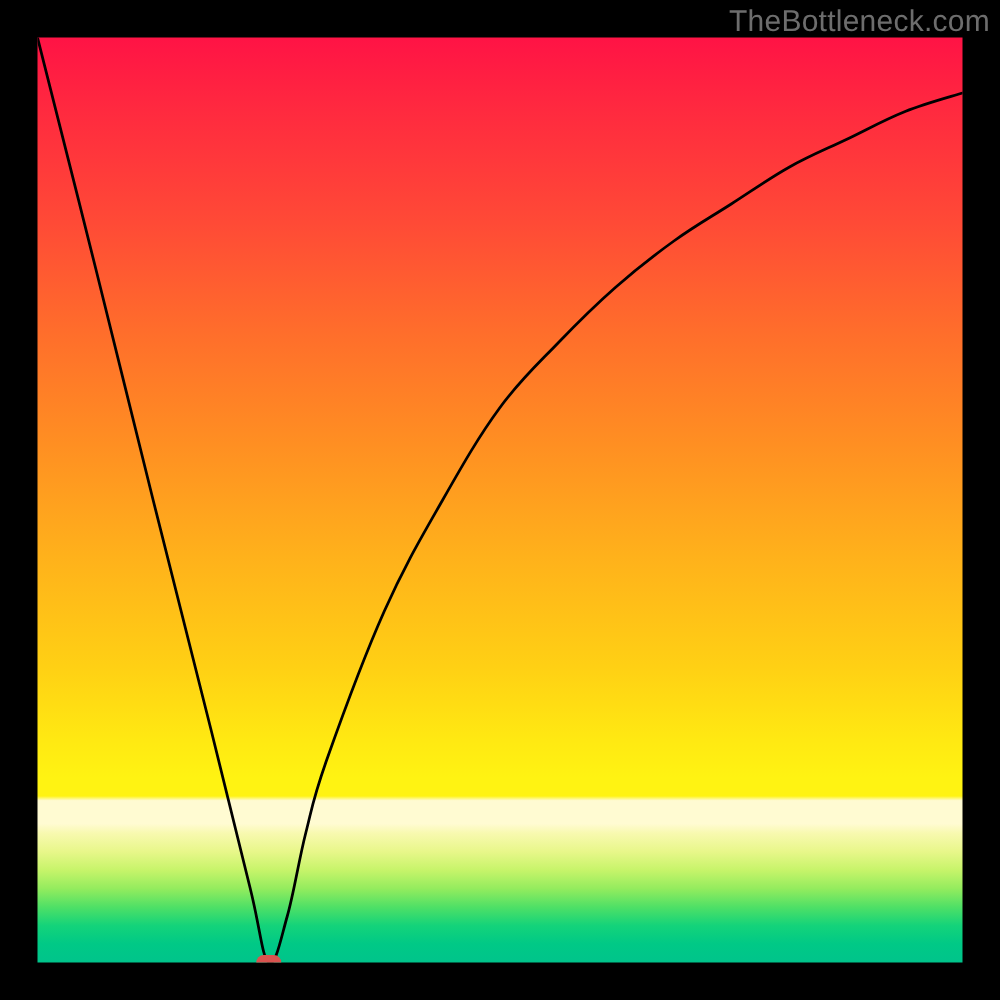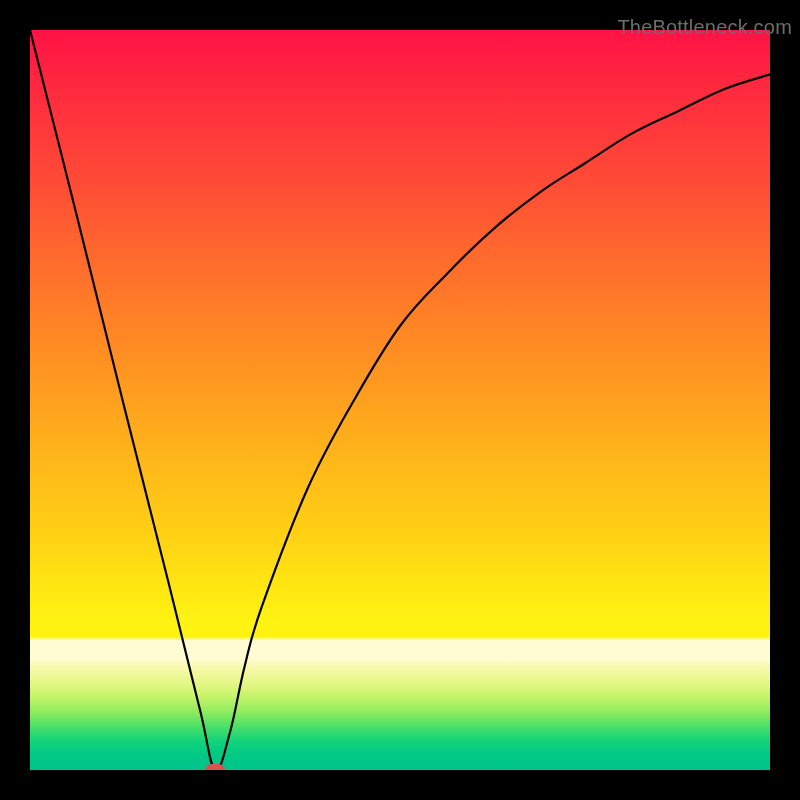--- a/index.html
+++ b/index.html
@@ -49,24 +49,24 @@
   }
   .plot-svg {
     position: absolute;
     left: 0;
     top: 0;
     width: 740px;
     height: 740px;
   }
   .attribution {
     position: absolute;
-    top: 16px;
+    top: 4px;
     right: 8px;
     color: #6d6d6d;
-    font-size: 20px;
+    font-size: 24px;
     letter-spacing: 0.2px;
     font-weight: 400;
   }
 </style>
 </head>
 <body>
 
 <div class="frame">
   <div class="plot-area">
     <svg class="plot-svg" viewBox="0 0 740 740" preserveAspectRatio="none">

